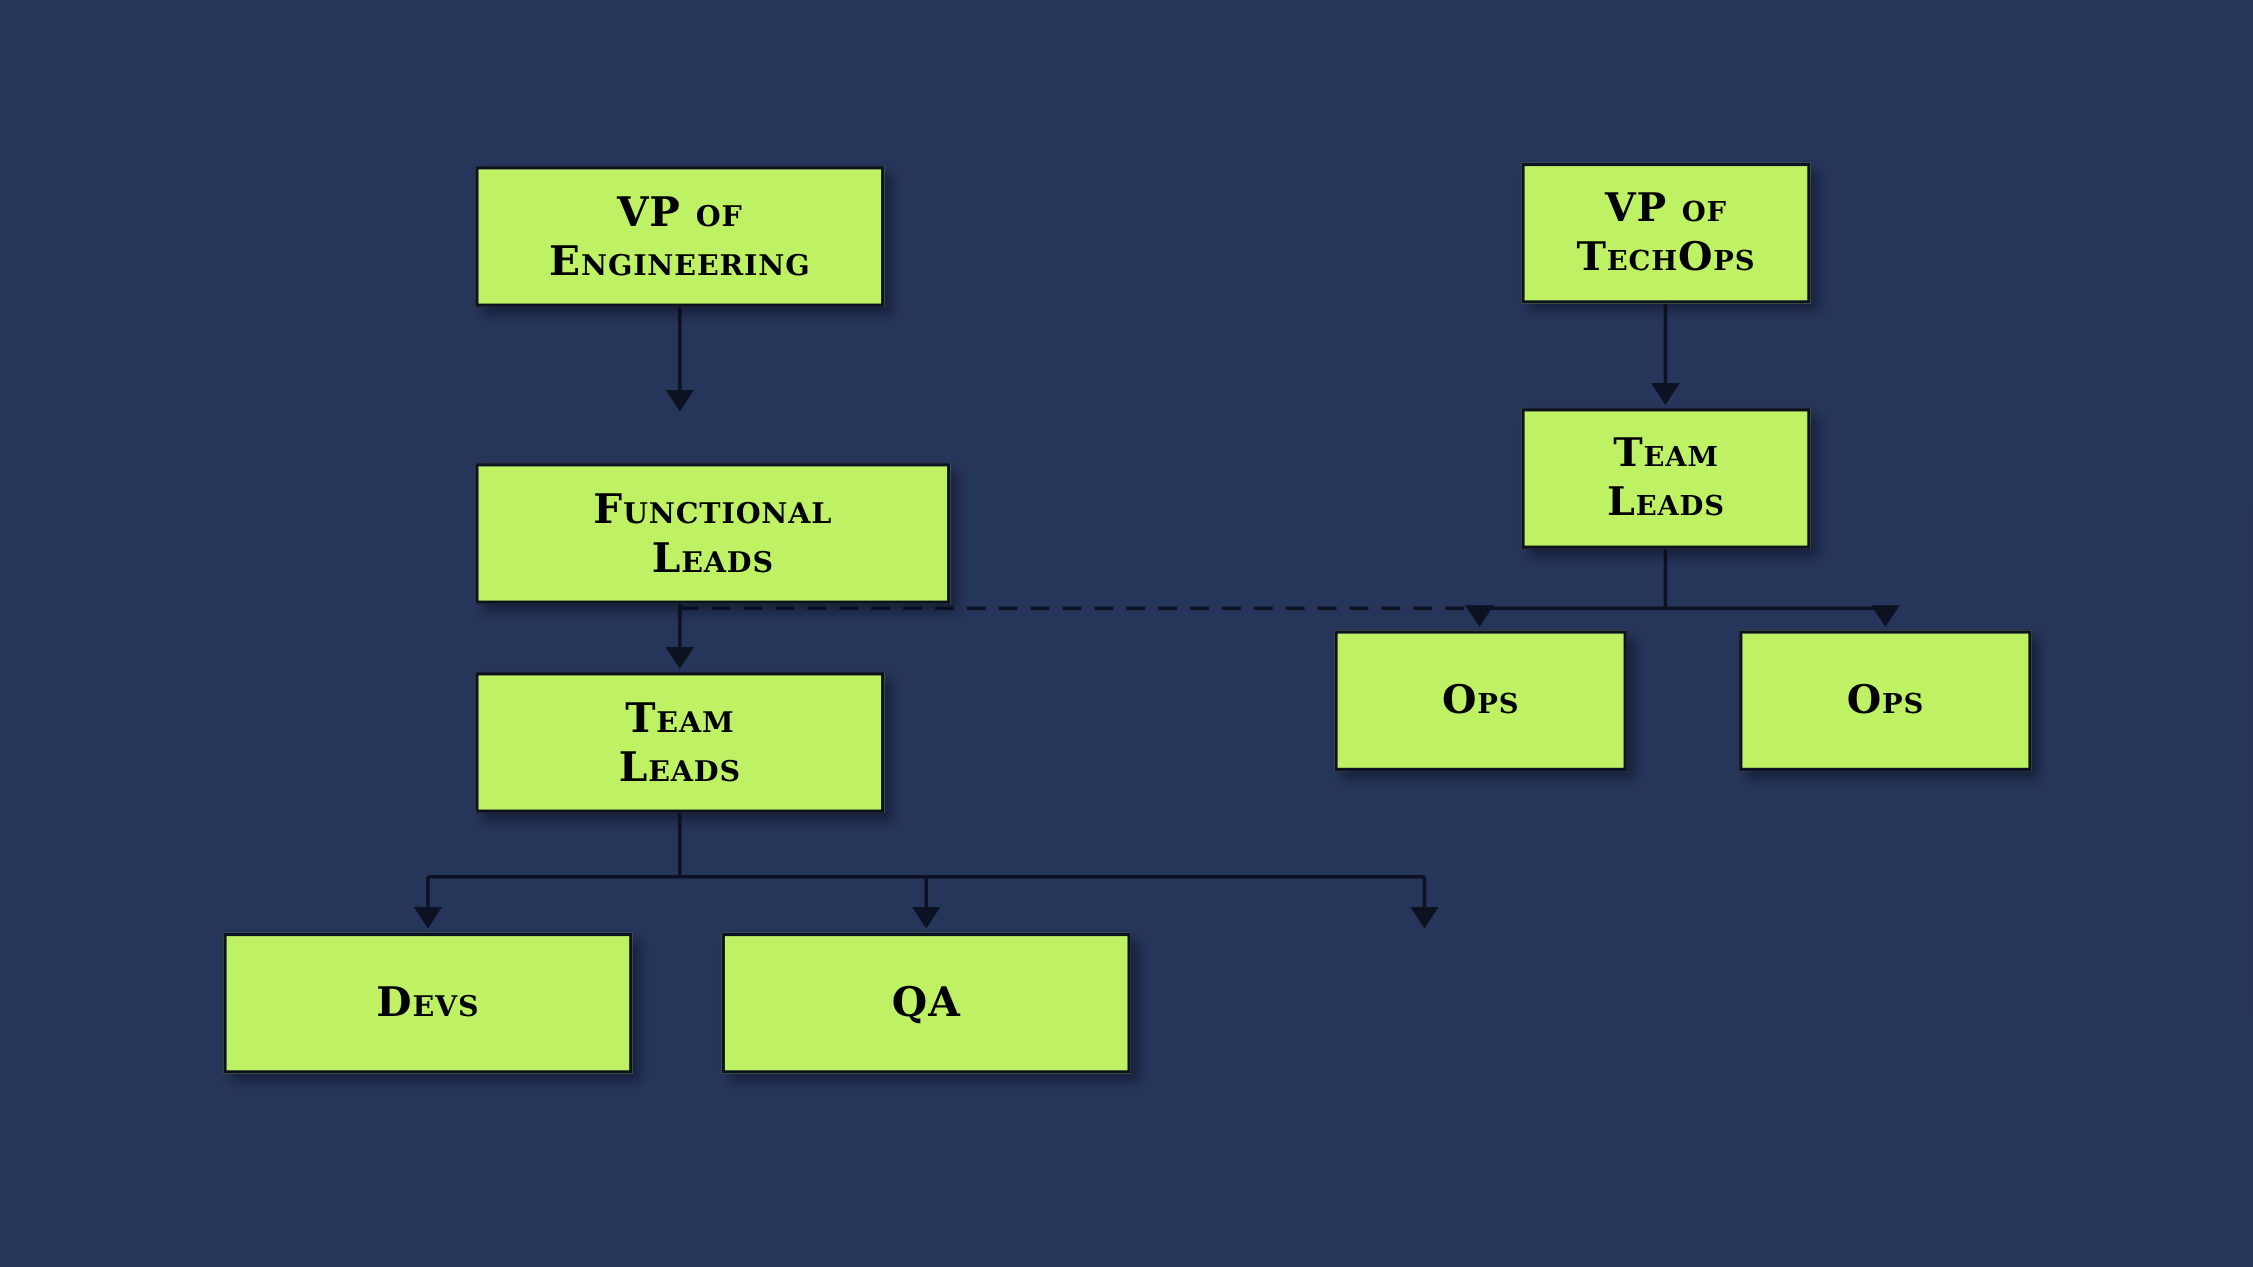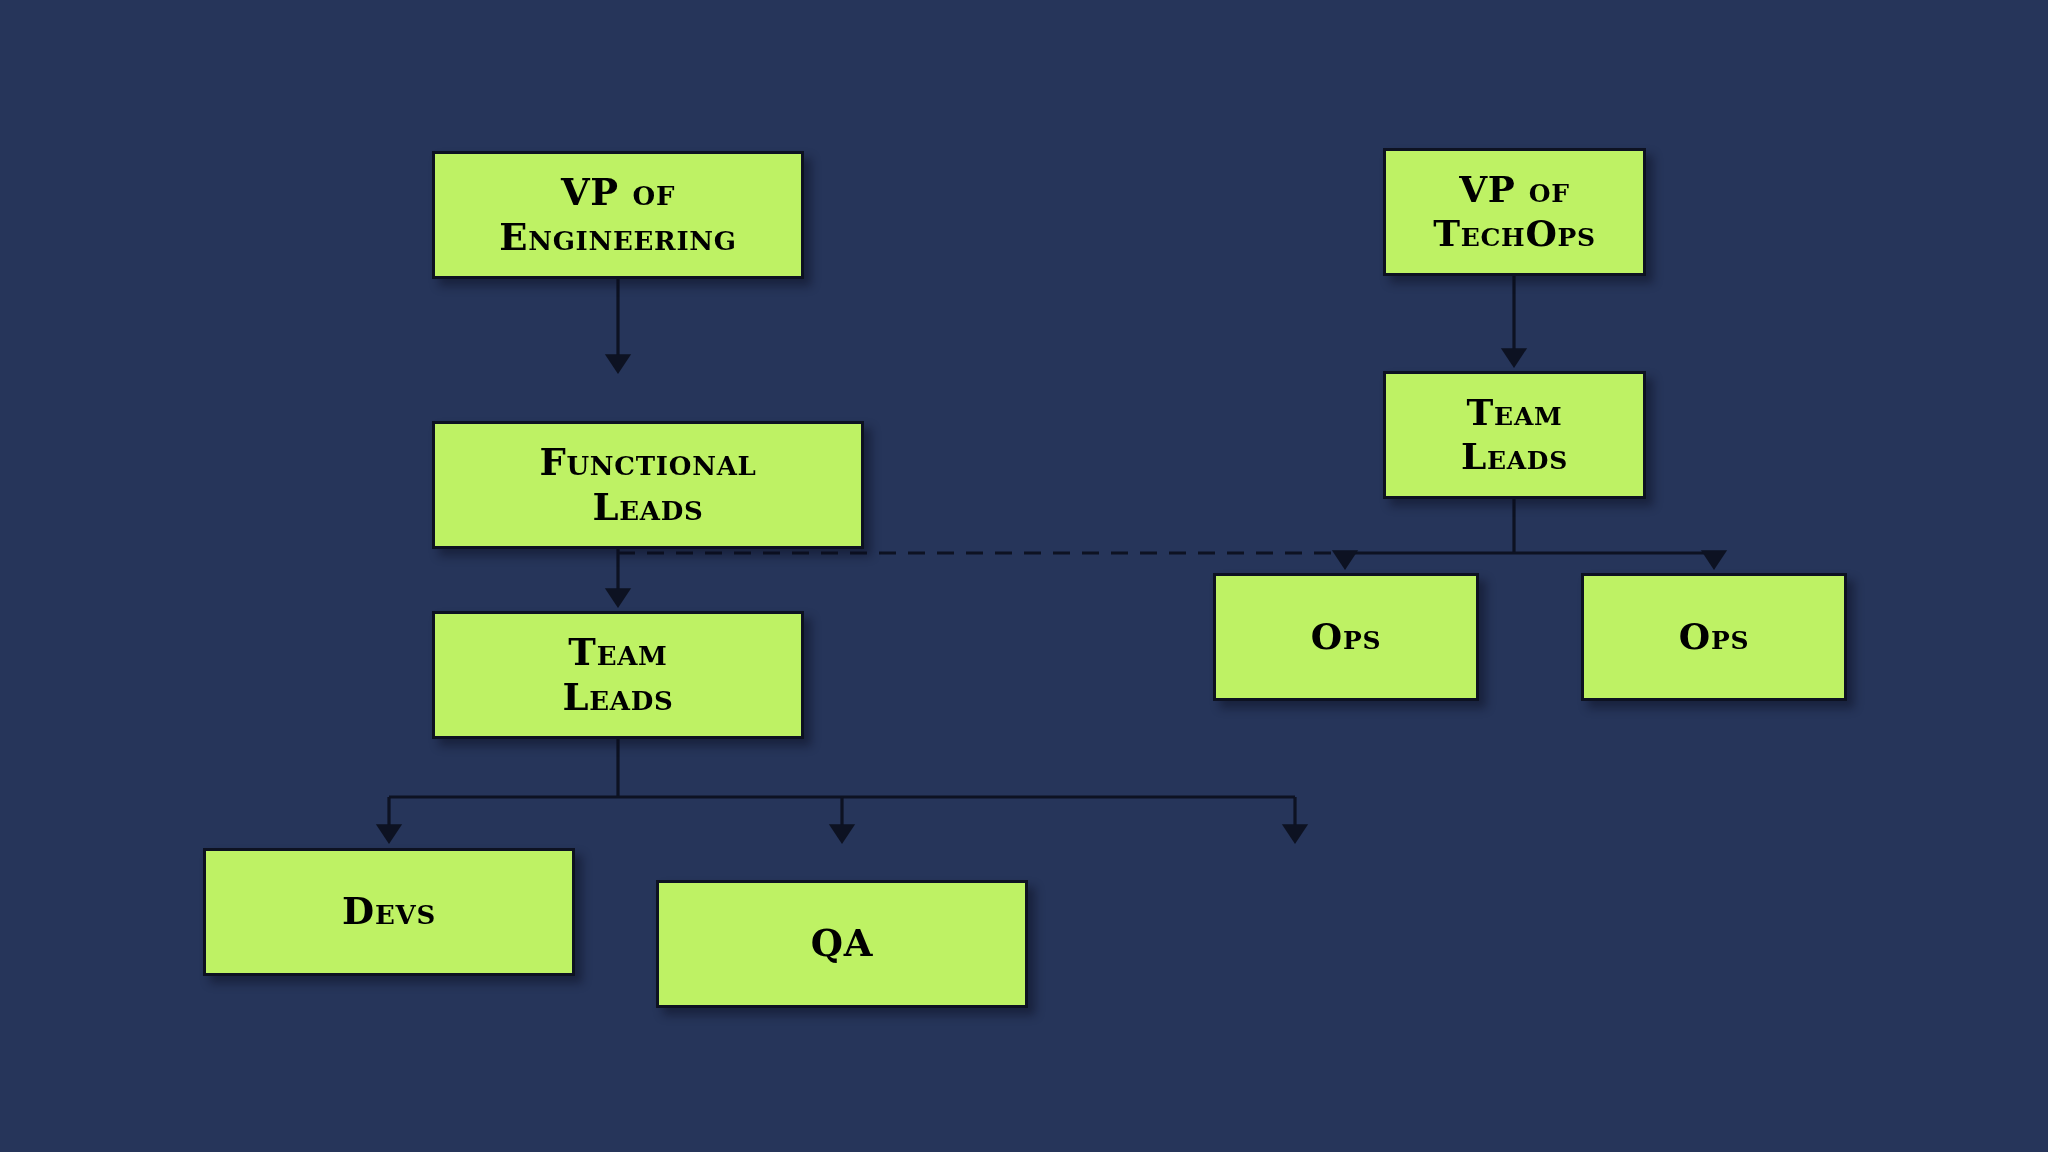--- a/index.html
+++ b/index.html
@@ -104,21 +104,21 @@
 
   <div class="node" style="left:432px; top:611px; width:372px; height:128px;">
     <span class="node-label fs-lg">Team
 Leads</span>
   </div>
 
   <div class="node" style="left:203px; top:848px; width:372px; height:128px;">
     <span class="node-label fs-lg">Devs</span>
   </div>
 
-  <div class="node" style="left:656px; top:848px; width:372px; height:128px;margin-top:32px;">
+  <div class="node" style="left:656px; top:848px; width:372px; height:128px;">
     <span class="node-label fs-lg">QA</span>
   </div>
 
 
   <div class="node" style="left:1383px; top:148px; width:263px; height:128px;">
     <span class="node-label fs-md">VP of
 TechOps</span>
   </div>
 
   <div class="node" style="left:1383px; top:371px; width:263px; height:128px;">

